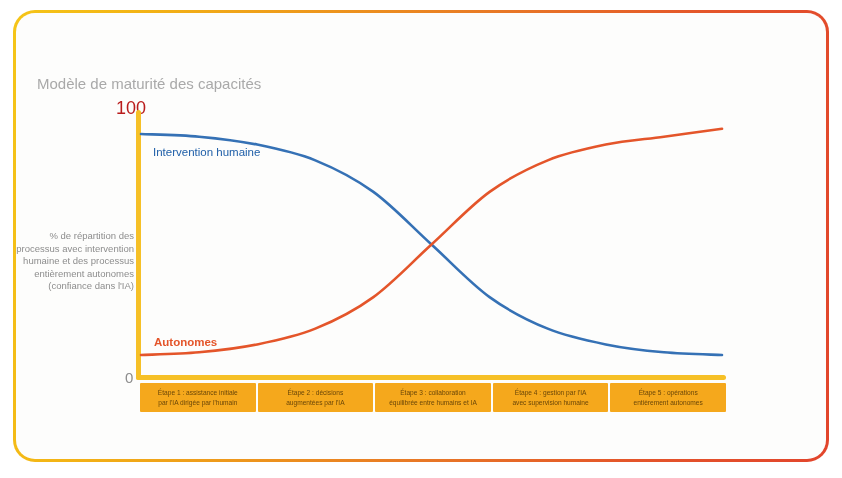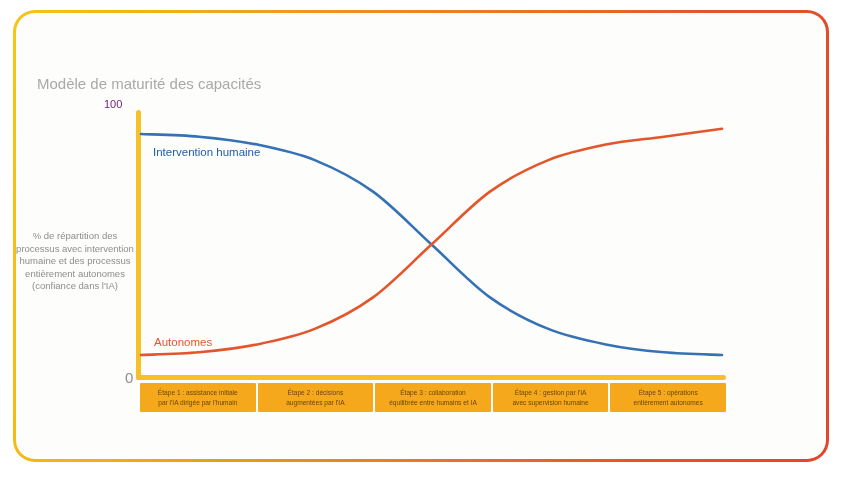--- a/index.html
+++ b/index.html
@@ -59,39 +59,39 @@
   .subtitle {
     position: absolute;
     left: 37px;
     top: 75px;
     font-size: 15px;
     color: #a9a9a9;
   }
 
   .y-max {
     position: absolute;
-    left: 104px;
+    left: 116px;
     top: 98px;
-    font-size: 11px;
-    color: #701a75;
+    font-size: 18px;
+    color: #b91c1c;
   }
   .y-min {
     position: absolute;
     left: 125px;
     top: 369px;
     font-size: 15px;
     color: #8d8d8d;
   }
 
   .y-axis-title {
     position: absolute;
     left: 16px;
     top: 230px;
     width: 118px;
-    text-align: center;
+    text-align: right;
     font-size: 9.5px;
     line-height: 12.5px;
     color: #8d8d8d;
   }
 
   
   .axis-y {
     position: absolute;
     left: 136px;
     top: 110px;
@@ -125,21 +125,21 @@
     top: 146px;
     font-size: 11.5px;
     font-weight: normal;
     color: #1F5FA8;
   }
   .label-auto {
     position: absolute;
     left: 154px;
     top: 336px;
     font-size: 11.5px;
-    font-weight: normal;
+    font-weight: bold;
     color: #E4552A;
   }
 
   .stages {
     position: absolute;
     left: 140px;
     top: 383px;
     width: 586px;
     height: 29px;
     display: flex;

